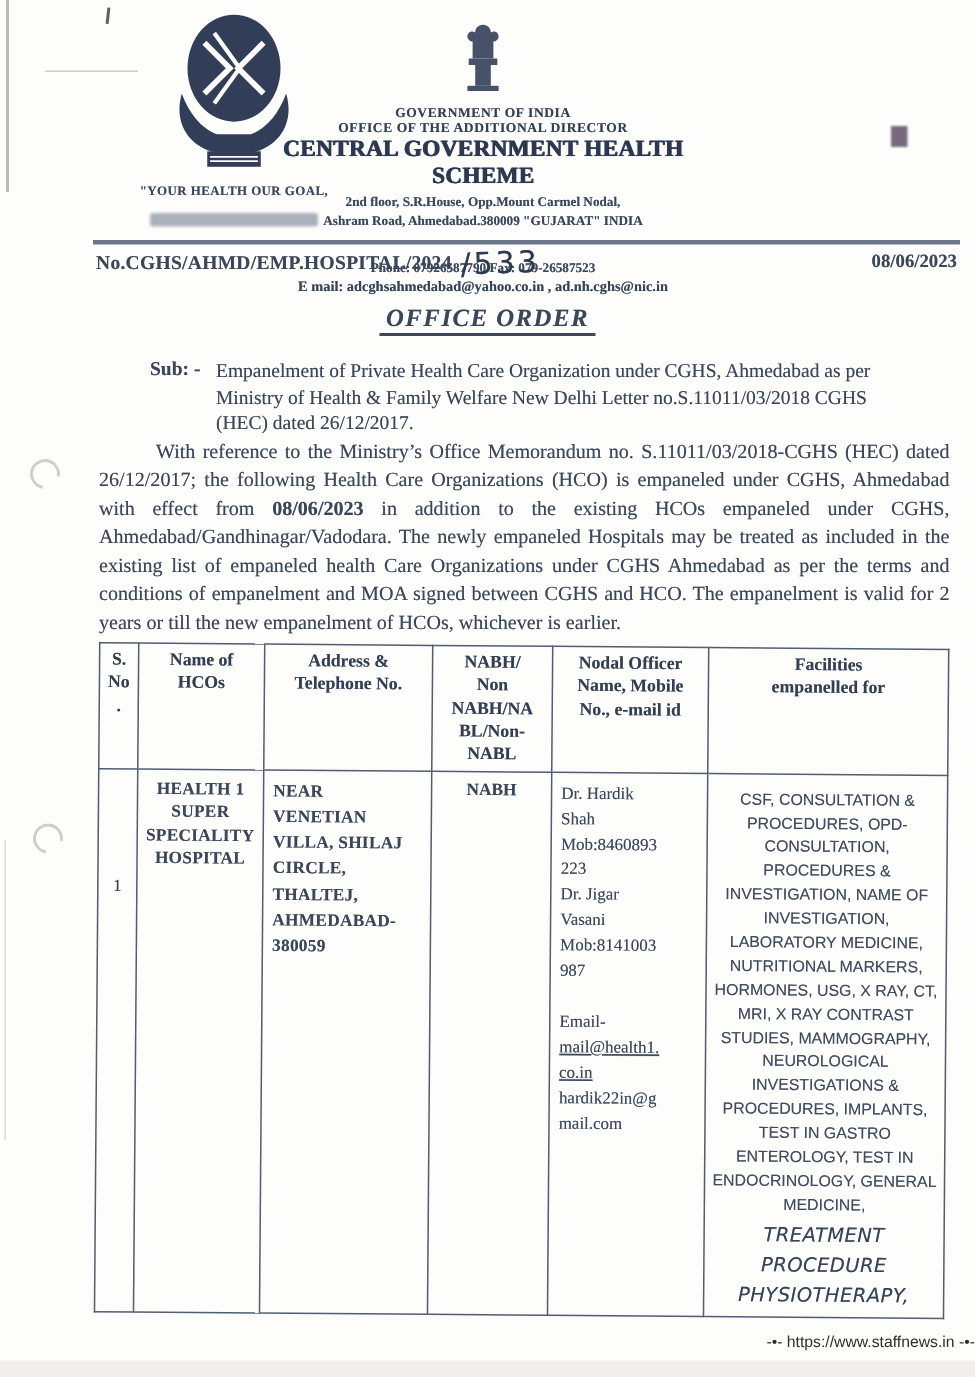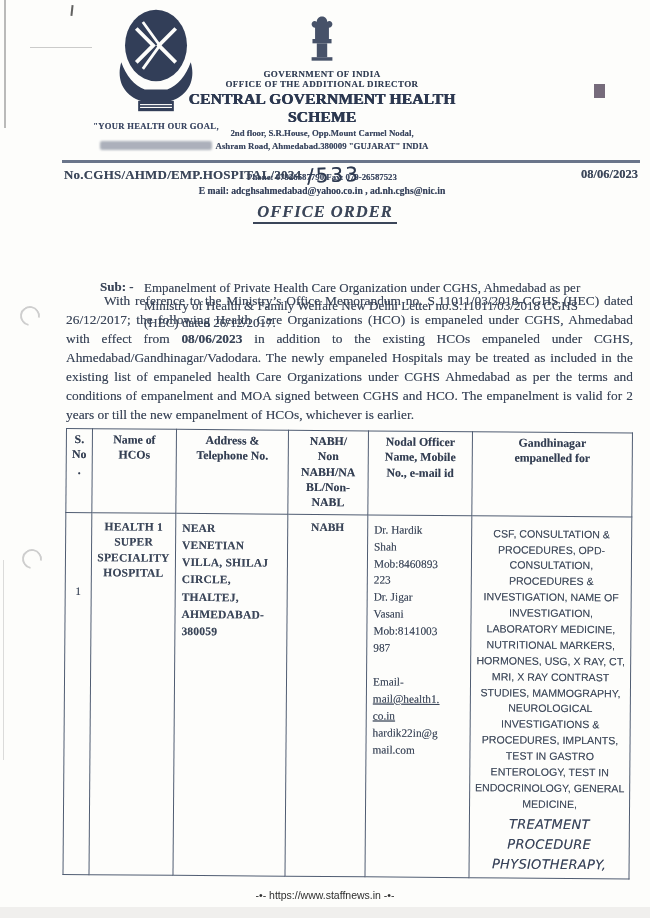--- a/index.html
+++ b/index.html
@@ -32,21 +32,21 @@
   .lh-rule{position:absolute;left:62px;top:160px;width:578px;height:2.5px;background:#505d76;opacity:.85;}
   .ref-row{position:absolute;left:64px;top:167px;width:574px;display:flex;align-items:flex-start;}
   .ref-no{font-size:13px;font-weight:bold;letter-spacing:.2px;}
   .ref-hand{font-family:"DejaVu Sans",sans-serif;font-size:20px;color:#2d3950;margin-left:6px;
             transform:rotate(-2deg);letter-spacing:2px;line-height:1;position:relative;top:-2px;}
   .ref-date{margin-left:auto;font-size:12.5px;font-weight:bold;}
   
   .order-title-wrap{position:absolute;top:202px;left:0;width:650px;text-align:center;}
   .order-title{display:inline-block;font-size:16.5px;font-weight:bold;font-style:italic;
                letter-spacing:1px;border-bottom:2.2px solid #3b4659;padding:0 4px 0;}
-  .subject{position:absolute;left:100px;top:238px;width:512px;display:flex;margin-top:41px;}
+  .subject{position:absolute;left:100px;top:238px;width:512px;display:flex;}
   .subject-label{font-weight:bold;font-size:13px;flex:0 0 44px;}
   .subject-text{font-size:13px;line-height:1.36;}
   .body-par{position:absolute;left:66px;top:291px;width:567px;font-size:13.4px;
             line-height:1.42;text-align:justify;text-indent:38px;}
   .body-par b{font-weight:bold;}
   
   table.hco{position:absolute;left:66px;top:428px;width:566px;border-collapse:collapse;
             table-layout:fixed;transform:rotate(.45deg);transform-origin:top left;}
   table.hco td,table.hco th{border:1.2px solid #505d72;vertical-align:top;padding:3px 4px;}
   th{font-size:11.8px;font-weight:bold;color:#333e52;text-align:center;line-height:1.3;}
@@ -55,21 +55,21 @@
   .cell-name{font-size:11.5px;font-weight:bold;text-align:center;letter-spacing:.2px;line-height:1.35;padding-top:6px !important;}
   .cell-addr{font-size:11.5px;font-weight:bold;letter-spacing:.2px;line-height:1.5;padding-top:6px !important;padding-left:6px !important;}
   .cell-nabh{font-size:11.5px;font-weight:bold;text-align:center;padding-top:6px !important;}
   .cell-nodal{font-size:11.3px;line-height:1.5;padding-top:6px !important;padding-left:6px !important;height:350px;}
   .nodal-email{text-decoration:underline;}
   .cell-fac{font-family:"Liberation Sans",sans-serif;font-size:10.6px;color:#404b5c;
             text-align:center;line-height:1.5;padding-top:10px !important;}
   .fac-hand{font-family:"DejaVu Sans",sans-serif;font-style:italic;font-size:13px;
             color:#38435a;line-height:1.55;margin-top:2px;letter-spacing:.3px;}
   
-  .footer{position:absolute;left:0;bottom:17px;width:650px;text-align:center;
+  .footer{position:absolute;left:0;bottom:17px;width:650px;text-align:right;
           font-family:"Liberation Sans",sans-serif;font-size:10.5px;color:#2e2e2e;text-shadow:none;}
   .bottom-strip{position:absolute;left:0;bottom:0;width:650px;height:11px;background:#f0efed;}
   .edge-line{position:absolute;left:4px;top:0;width:1.5px;height:128px;background:#8d8d8d;opacity:.6;}
   .edge-line2{position:absolute;left:3px;top:560px;width:1px;height:200px;background:#b9b9b9;opacity:.5;}
   .tick{position:absolute;left:71px;top:5px;width:2px;height:11px;background:#3a3a3a;transform:rotate(6deg);opacity:.8;}
   .scratch{position:absolute;left:30px;top:47px;width:62px;height:1px;background:#9a9a9a;opacity:.5;}
   .hole{position:absolute;width:16px;height:16px;border:2px solid #c3c3c3;border-radius:50%;
         border-bottom-color:transparent;transform:rotate(-35deg);opacity:.8;}
   .hole1{left:20px;top:306px;}
   .hole2{left:22px;top:549px;}
@@ -164,21 +164,21 @@
         <th class="pre">Address &amp;
 Telephone No.</th>
         <th class="pre">NABH/
 Non
 NABH/NA
 BL/Non-
 NABL</th>
         <th class="pre">Nodal Officer
 Name, Mobile
 No., e-mail id</th>
-        <th class="pre">Gandhinagar
+        <th class="pre">Facilities
 empanelled for</th>
       </tr>
     </thead>
     <tbody>
       <tr>
         <td class="cell-sno">1</td>
         <td class="cell-name pre">HEALTH 1
 SUPER
 SPECIALITY
 HOSPITAL</td>

